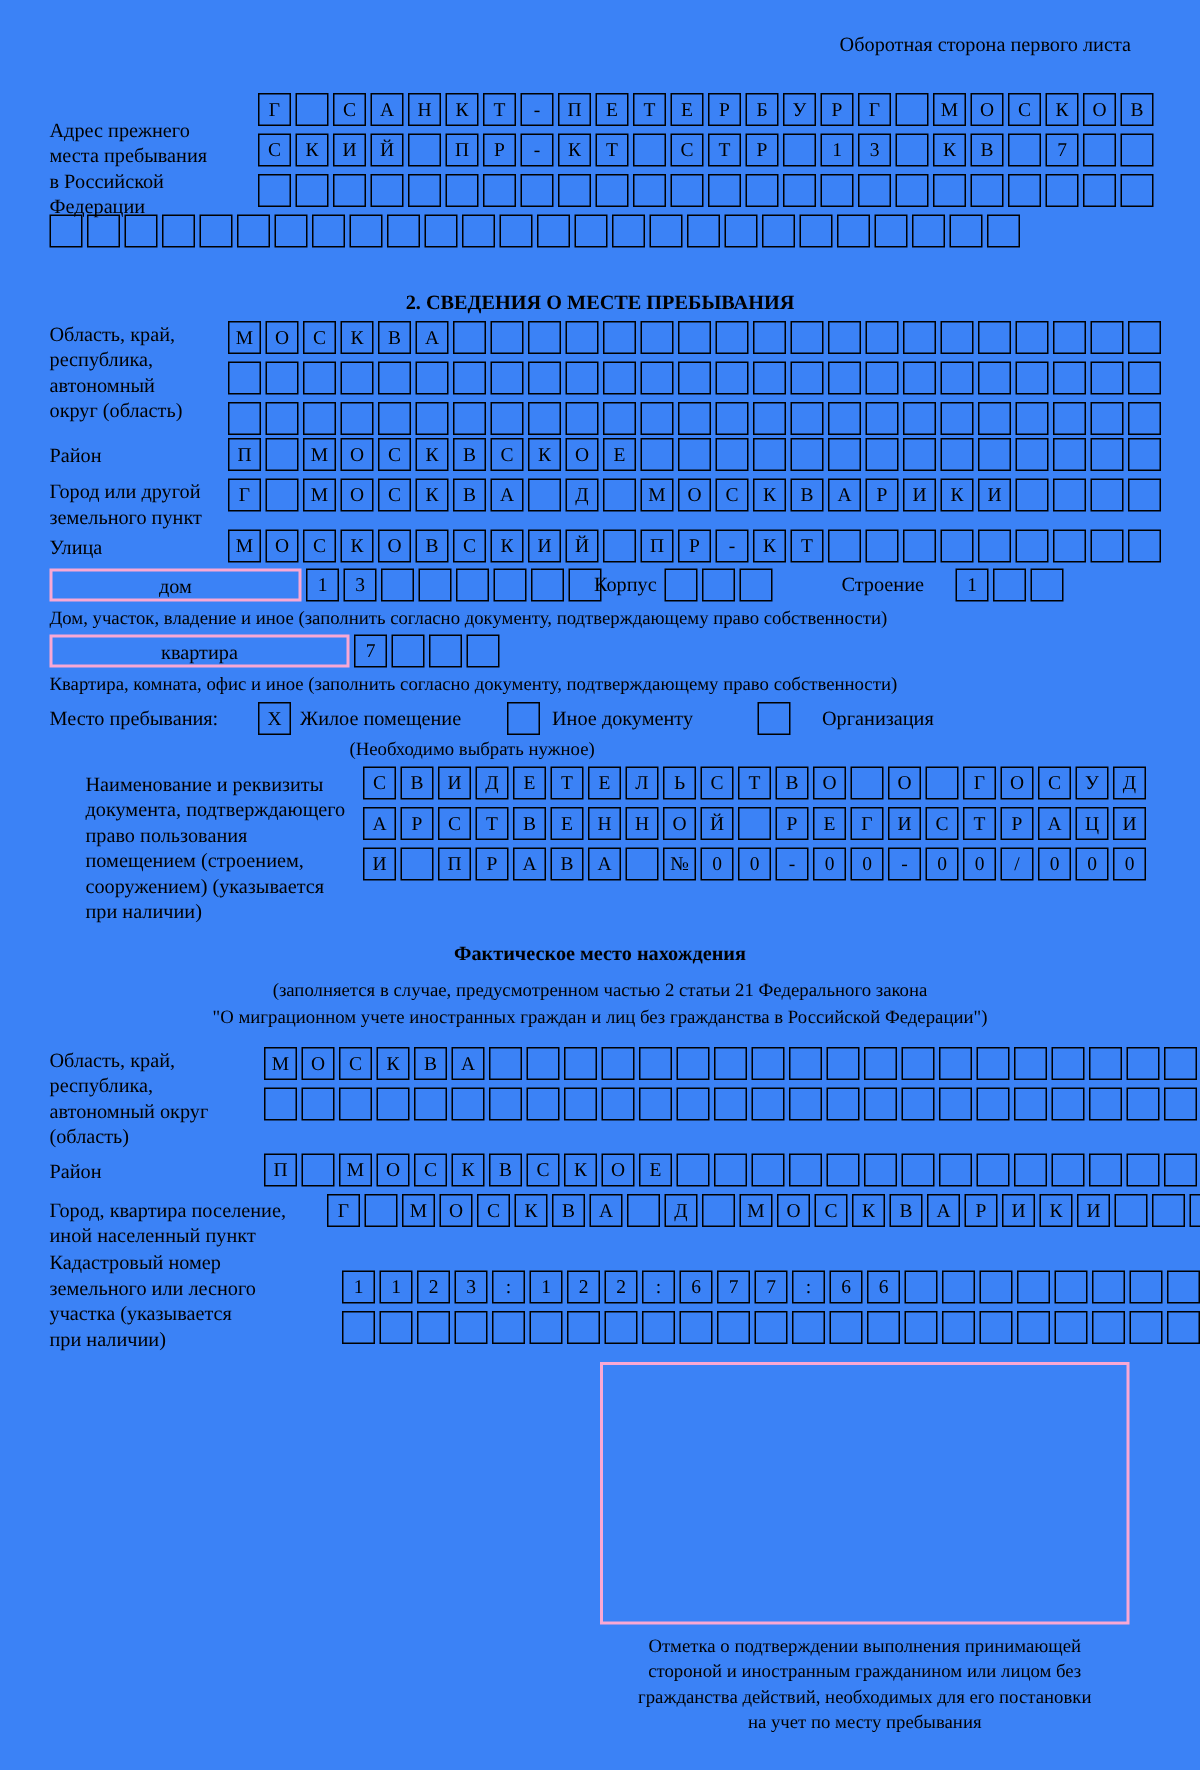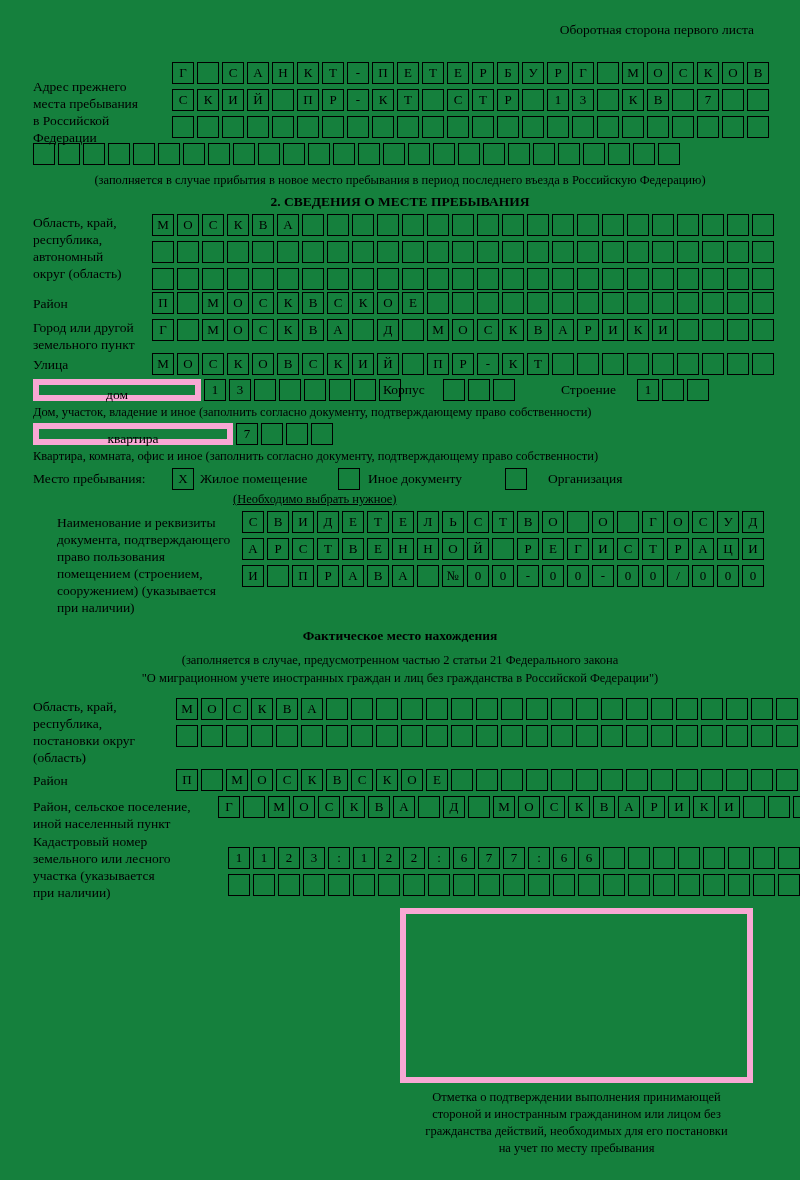--- a/index.html
+++ b/index.html
@@ -9,21 +9,21 @@
   }
   body {
     font-family: "Liberation Serif", serif;
     color: #000;
   }
   .page {
     position: relative;
     width: 800px;
     height: 1180px;
     margin: 0 auto;
-    background: #15803d;
+    background: #3b82f6;
     overflow: hidden;
   }
   .hdr-right {
     position: absolute;
     top: 22px;
     right: 46px;
     font-size: 13.5px;
   }
   .cell {
     width: 22px;
@@ -62,21 +62,21 @@
   .wbox {
     border: 1px solid #000;
     box-sizing: border-box;
     height: 22px;
     font-size: 13.5px;
     line-height: 20px;
     text-align: center;
   }
   .bigbox {
     position: absolute;
-    border: 6px solid #f9a8d4;
+    border: 2px solid #f9a8d4;
     box-sizing: border-box;
   }
   .inline-label {
     position: absolute;
     font-size: 13.5px;
     line-height: 22px;
   }
 </style>
 </head>
 <body>
@@ -192,21 +192,20 @@
       <div class="cell"></div>
       <div class="cell"></div>
       <div class="cell"></div>
       <div class="cell"></div>
       <div class="cell"></div>
       <div class="cell"></div>
       <div class="cell"></div>
       <div class="cell"></div>
     </div>
 
-  <div class="center note" style="top:172px;">(заполняется в случае прибытия в новое место пребывания в период последнего въезда в Российскую Федерацию)</div>
 
   <div class="center bold" style="top:194px; font-size:13.5px;">2. СВЕДЕНИЯ О МЕСТЕ ПРЕБЫВАНИЯ</div>
 
   <div class="label" style="left:33px; top:214px;">
     <div>Область, край,</div>
     <div>республика,</div>
     <div>автономный</div>
     <div>округ (область)</div>
   </div>
   <div class="row" id="rg-row1" style="left:152px; top:214px;">
@@ -385,21 +384,21 @@
   <div class="row" id="dom-cells" style="left:204px; top:379px;">
       <div class="cell">1</div>
       <div class="cell">3</div>
       <div class="cell"></div>
       <div class="cell"></div>
       <div class="cell"></div>
       <div class="cell"></div>
       <div class="cell"></div>
       <div class="cell"></div>
     </div>
-  <div class="inline-label" style="left:383px; top:379px;text-align:center;">Корпус</div>
+  <div class="inline-label" style="left:396px; top:379px;text-align:center;">Корпус</div>
   <div class="row" id="korpus-cells" style="left:443px; top:379px;">
       <div class="cell"></div>
       <div class="cell"></div>
       <div class="cell"></div>
     </div>
   <div class="inline-label" style="left:561px; top:379px;">Строение</div>
   <div class="row" id="stroenie-cells" style="left:637px; top:379px;">
       <div class="cell">1</div>
       <div class="cell"></div>
       <div class="cell"></div>
@@ -416,21 +415,21 @@
     </div>
   <div class="label note" style="left:33px; top:448px;">Квартира, комната, офис и иное (заполнить согласно документу, подтверждающему право собственности)</div>
 
   <div class="inline-label" style="left:33px; top:468px;">Место пребывания:</div>
   <div class="cell" style="position:absolute; left:172px; top:468px;">Х</div>
   <div class="inline-label" style="left:200px; top:468px;text-align:center;">Жилое помещение</div>
   <div class="cell" style="position:absolute; left:338px; top:468px;"></div>
   <div class="inline-label" style="left:368px; top:468px;">Иное документу</div>
   <div class="cell" style="position:absolute; left:505px; top:468px;"></div>
   <div class="inline-label" style="left:548px; top:468px;">Организация</div>
-  <div class="label note" style="left:233px; top:491px;text-decoration:underline;">(Необходимо выбрать нужное)</div>
+  <div class="label note" style="left:233px; top:491px;">(Необходимо выбрать нужное)</div>
 
   <div class="label" style="left:33px; top:514px;margin-left:24px;">
     <div>Наименование и реквизиты</div>
     <div>документа, подтверждающего</div>
     <div>право пользования</div>
     <div>помещением (строением,</div>
     <div>сооружением) (указывается</div>
     <div>при наличии)</div>
   </div>
   <div class="row" id="doc-row1" style="left:242px; top:511px;">
@@ -503,21 +502,21 @@
       <div class="cell">0</div>
     </div>
 
   <div class="center bold" style="top:628px; font-size:13.5px;">Фактическое место нахождения</div>
   <div class="center note" style="top:652px;">(заполняется в случае, предусмотренном частью 2 статьи 21 Федерального закона</div>
   <div class="center note" style="top:670px;">"О миграционном учете иностранных граждан и лиц без гражданства в Российской Федерации")</div>
 
   <div class="label" style="left:33px; top:698px;">
     <div>Область, край,</div>
     <div>республика,</div>
-    <div>постановки округ</div>
+    <div>автономный округ</div>
     <div>(область)</div>
   </div>
   <div class="row" id="arg-row1" style="left:176px; top:698px;">
       <div class="cell">М</div>
       <div class="cell">О</div>
       <div class="cell">С</div>
       <div class="cell">К</div>
       <div class="cell">В</div>
       <div class="cell">А</div>
       <div class="cell"></div>
@@ -591,21 +590,21 @@
       <div class="cell"></div>
       <div class="cell"></div>
       <div class="cell"></div>
       <div class="cell"></div>
       <div class="cell"></div>
       <div class="cell"></div>
       <div class="cell"></div>
     </div>
 
   <div class="label" style="left:33px; top:798px;">
-    <div>Район, сельское поселение,</div>
+    <div>Город, квартира поселение,</div>
     <div>иной населенный пункт</div>
   </div>
   <div class="row" id="act-row" style="left:218px; top:796px;">
       <div class="cell">Г</div>
       <div class="cell"></div>
       <div class="cell">М</div>
       <div class="cell">О</div>
       <div class="cell">С</div>
       <div class="cell">К</div>
       <div class="cell">В</div>

